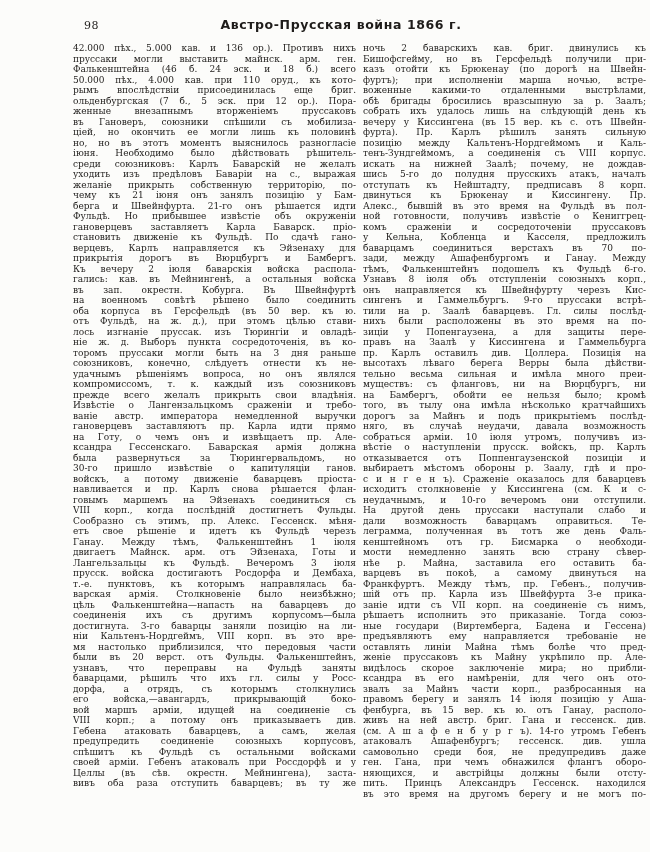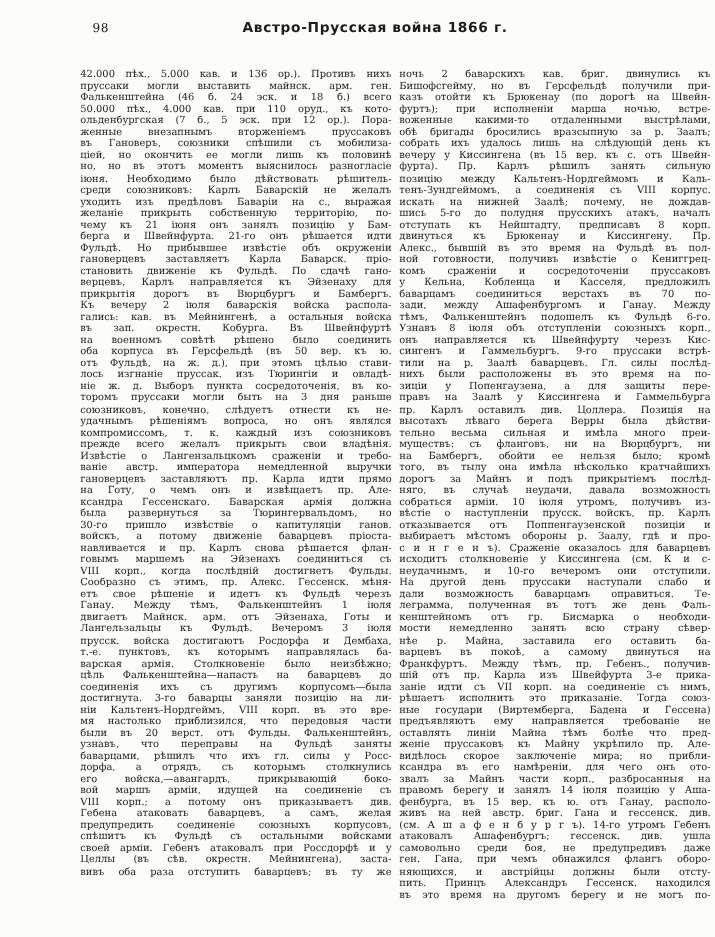--- a/index.html
+++ b/index.html
@@ -46,21 +46,20 @@
     position: absolute;
     top: 43px;
     left: 73px;
     width: 573px;
     display: flex;
     gap: 7px;
   }
   .col {
     width: 283px;
     flex: 0 0 283px;
-    margin-top: 20px;
   }
   .line {
     display: block;
     height: 10.5px;
     line-height: 10.5px;
     font-size: 9px;
     text-align: justify;
     text-align-last: justify;
     overflow: hidden;
     white-space: normal;
@@ -74,20 +73,21 @@
   <div class="header">
     <span class="pagenum">98</span>
     <span class="title">Австро-Прусская война 1866 г.</span>
   </div>
   <div class="columns">
     <div class="col" id="column-left">
         <div class="line">42.000 пѣх., 5.000 кав. и 136 ор.). Противъ нихъ</div>
         <div class="line">пруссаки могли выставить майнск. арм. ген.</div>
         <div class="line">Фалькенштейна (46 б. 24 эск. и 18 б.) всего</div>
         <div class="line">50.000 пѣх., 4.000 кав. при 110 оруд., къ кото-</div>
+        <div class="line">рымъ впослѣдствіи присоединилась еще бриг.</div>
         <div class="line">ольденбургская (7 б., 5 эск. при 12 ор.). Пора-</div>
         <div class="line">женные внезапнымъ вторженіемъ пруссаковъ</div>
         <div class="line">въ Гановеръ, союзники спѣшили съ мобилиза-</div>
         <div class="line">ціей, но окончить ее могли лишь къ половинѣ</div>
         <div class="line">но, но въ этотъ моментъ выяснилось разногласіе</div>
         <div class="line">іюня. Необходимо было дѣйствовать рѣшитель-</div>
         <div class="line">среди союзниковъ: Карлъ Баварскій не желалъ</div>
         <div class="line">уходить изъ предѣловъ Баваріи на с., выражая</div>
         <div class="line">желаніе прикрыть собственную территорію, по-</div>
         <div class="line">чему къ 21 іюня онъ занялъ позицію у Бам-</div>

